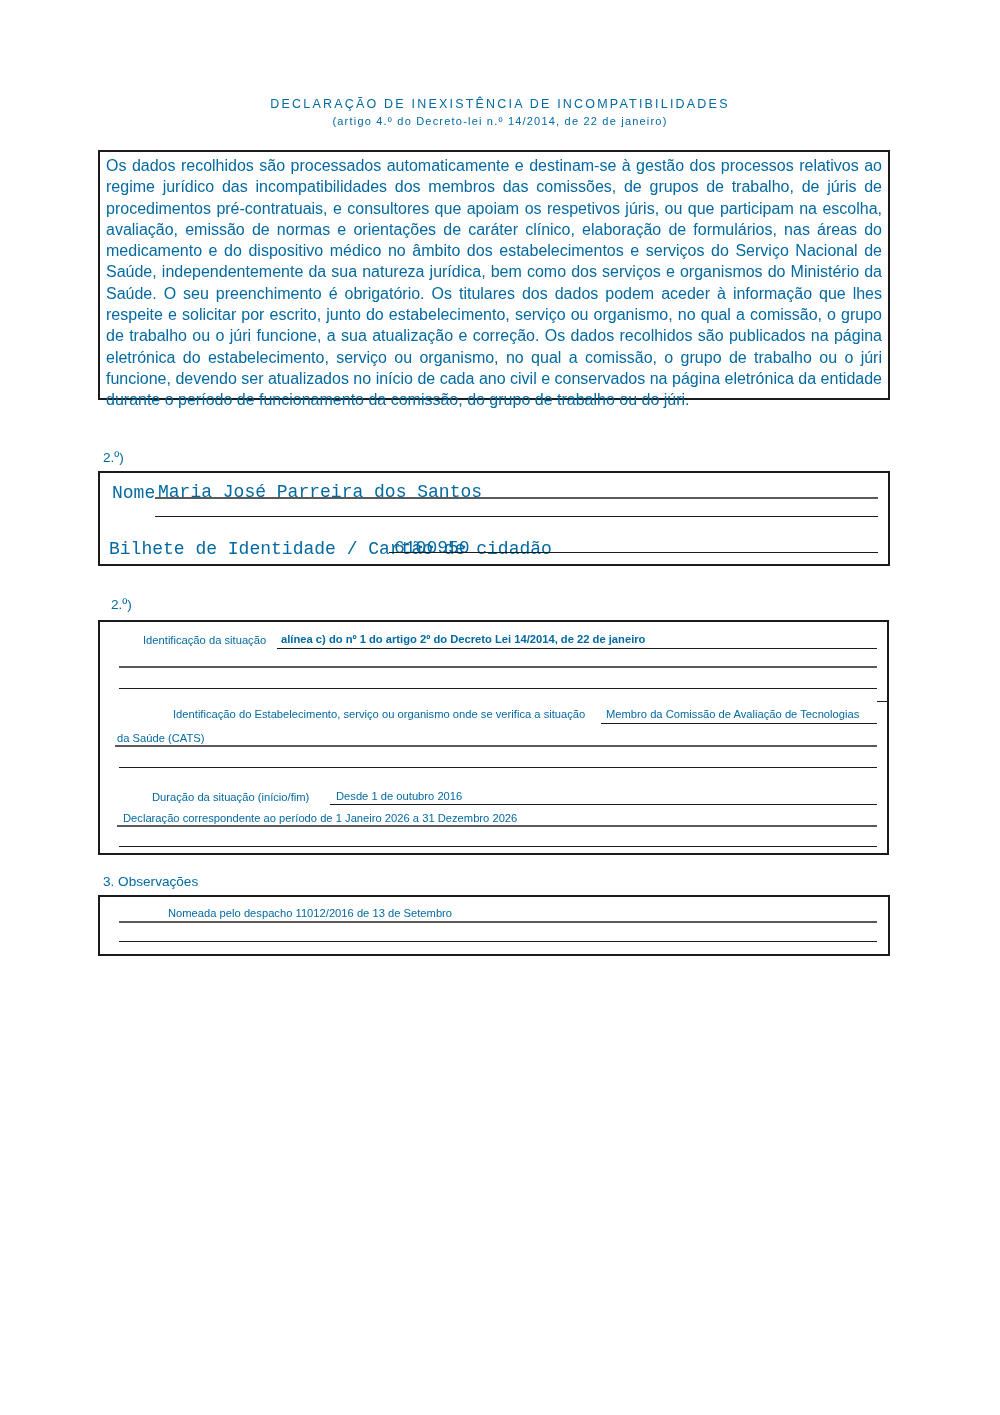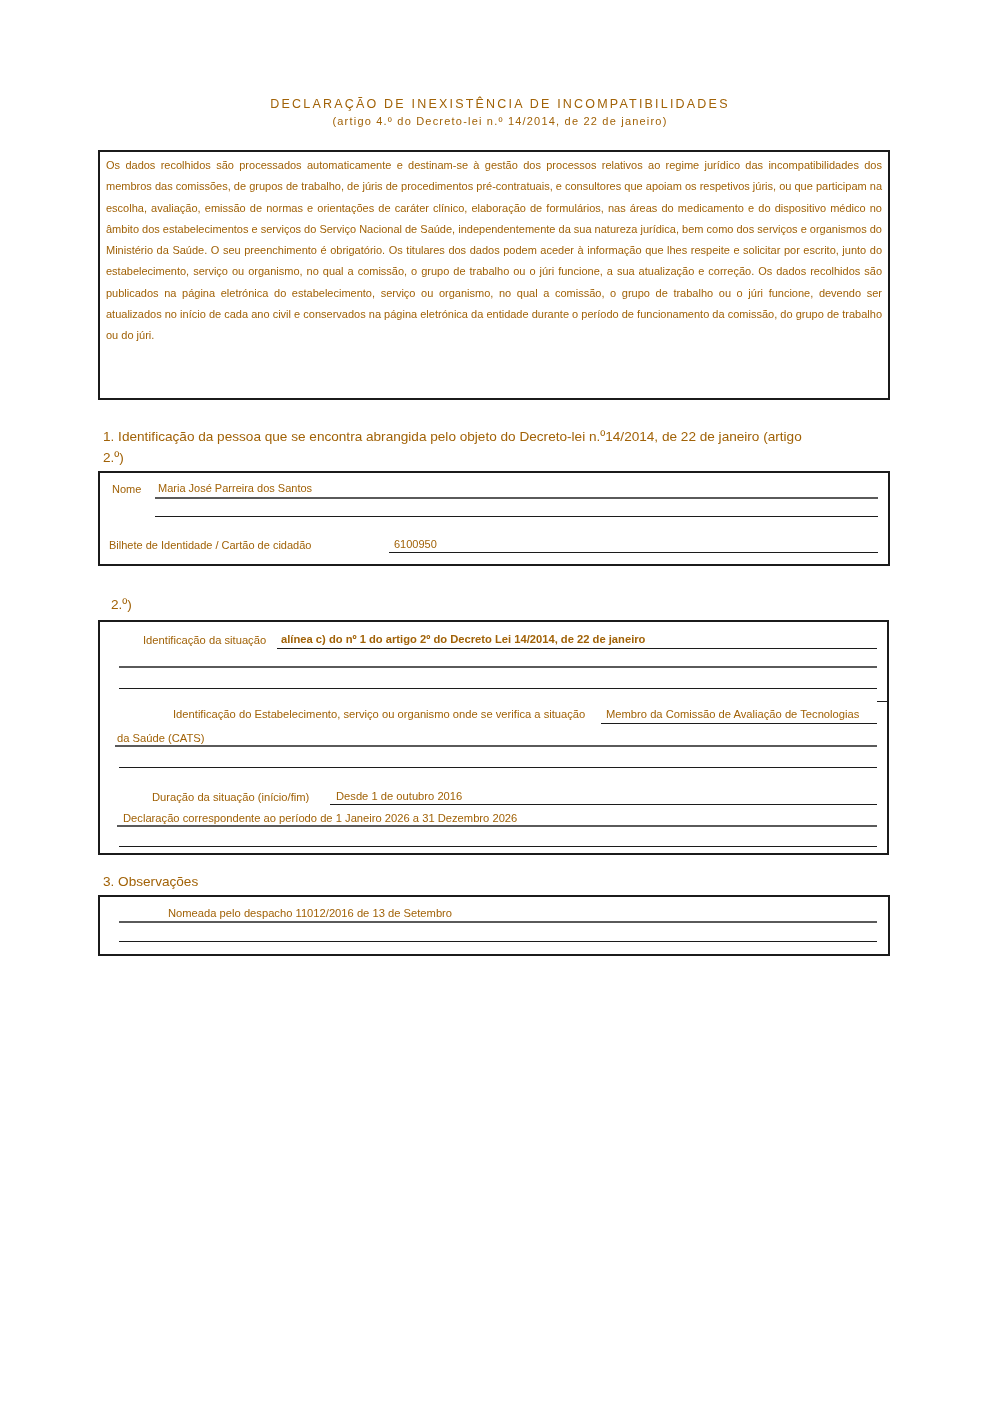--- a/index.html
+++ b/index.html
@@ -1,54 +1,53 @@
 <!DOCTYPE html>
 <html><head>
 <meta charset="utf-8">
 <style>
   html,body{margin:0;padding:0;background:#ffffff;}
   .page{
     position:relative;
     width:1000px;height:1415px;
     background:#ffffff;
     font-family:"Liberation Sans", sans-serif;
-    color:#a16207;
+    color:#0369a1;
     overflow:hidden;
   }
   .t{position:absolute;white-space:nowrap;}
   .center{position:absolute;left:0;width:1000px;text-align:center;}
   .box{position:absolute;border:2px solid #1b1b1b;box-sizing:border-box;background:#fff;}
   .ln-strong{position:absolute;height:0;border-top:2px solid #5a5a5a;}
   .ln-thin{position:absolute;height:0;border-top:1px solid #1c1c1c;}
   .title{font-size:12.5px;letter-spacing:2.2px;}
   .subtitle{font-size:11px;letter-spacing:1.2px;}
   .intro{
     position:absolute;left:98px;top:150px;width:792px;height:250px;
     border:2px solid #1b1b1b;box-sizing:border-box;
     padding:3px 6px 0 6px;
-    font-size:11px;line-height:21.3px;
+    font-size:16px;line-height:21.3px;
     text-align:justify;
   }
   .h{font-size:13.6px;}
-  .f1{font-size:11px;}
+  .f1{font-size:18px;font-family:Liberation Mono, monospace;}
   .f2{font-size:11.2px;}
 </style>
 </head>
 <body>
 
 <div class="page">
 
   <div class="center title" style="top:97px;">DECLARAÇÃO DE INEXISTÊNCIA DE INCOMPATIBILIDADES</div>
   <div class="center subtitle" style="top:115px;">(artigo 4.º do Decreto-lei n.º 14/2014, de 22 de janeiro)</div>
 
   <div class="intro">
     <span>Os dados recolhidos são processados automaticamente e destinam-se à gestão dos processos relativos ao regime jurídico das incompatibilidades dos membros das comissões, de grupos de trabalho, de júris de procedimentos pré-contratuais, e consultores que apoiam os respetivos júris, ou que participam na escolha, avaliação, emissão de normas e orientações de caráter clínico, elaboração de formulários, nas áreas do medicamento e do dispositivo médico no âmbito dos estabelecimentos e serviços do Serviço Nacional de Saúde, independentemente da sua natureza jurídica, bem como dos serviços e organismos do Ministério da Saúde. O seu preenchimento é obrigatório. Os titulares dos dados podem aceder à informação que lhes respeite e solicitar por escrito, junto do estabelecimento, serviço ou organismo, no qual a comissão, o grupo de trabalho ou o júri funcione, a sua atualização e correção. Os dados recolhidos são publicados na página eletrónica do estabelecimento, serviço ou organismo, no qual a comissão, o grupo de trabalho ou o júri funcione, devendo ser atualizados no início de cada ano civil e conservados na página eletrónica da entidade durante o período de funcionamento da comissão, do grupo de trabalho ou do júri.</span>
   </div>
 
-  <div class="t h" style="left:103px;top:429px;">1. Identificação da pessoa que se encontra abrangida pelo objeto do Decreto-lei n.º14/2014, de 22 de janeiro (artigo</div>
   <div class="t h" style="left:103px;top:450px;">2.º)</div>
 
   <div class="box" style="left:98px;top:471px;width:792px;height:95px;"></div>
   <div class="t f1" style="left:112px;top:483px;">Nome</div>
   <div class="t f1" style="left:158px;top:482px;">Maria José Parreira dos Santos</div>
   <div class="ln-strong" style="left:155px;top:497px;width:723px;"></div>
   <div class="ln-thin" style="left:155px;top:516px;width:723px;"></div>
   <div class="t f1" style="left:109px;top:539px;">Bilhete de Identidade / Cartão de cidadão</div>
   <div class="t f1" style="left:394px;top:538px;">6100950</div>
   <div class="ln-thin" style="left:389px;top:552px;width:489px;"></div>

